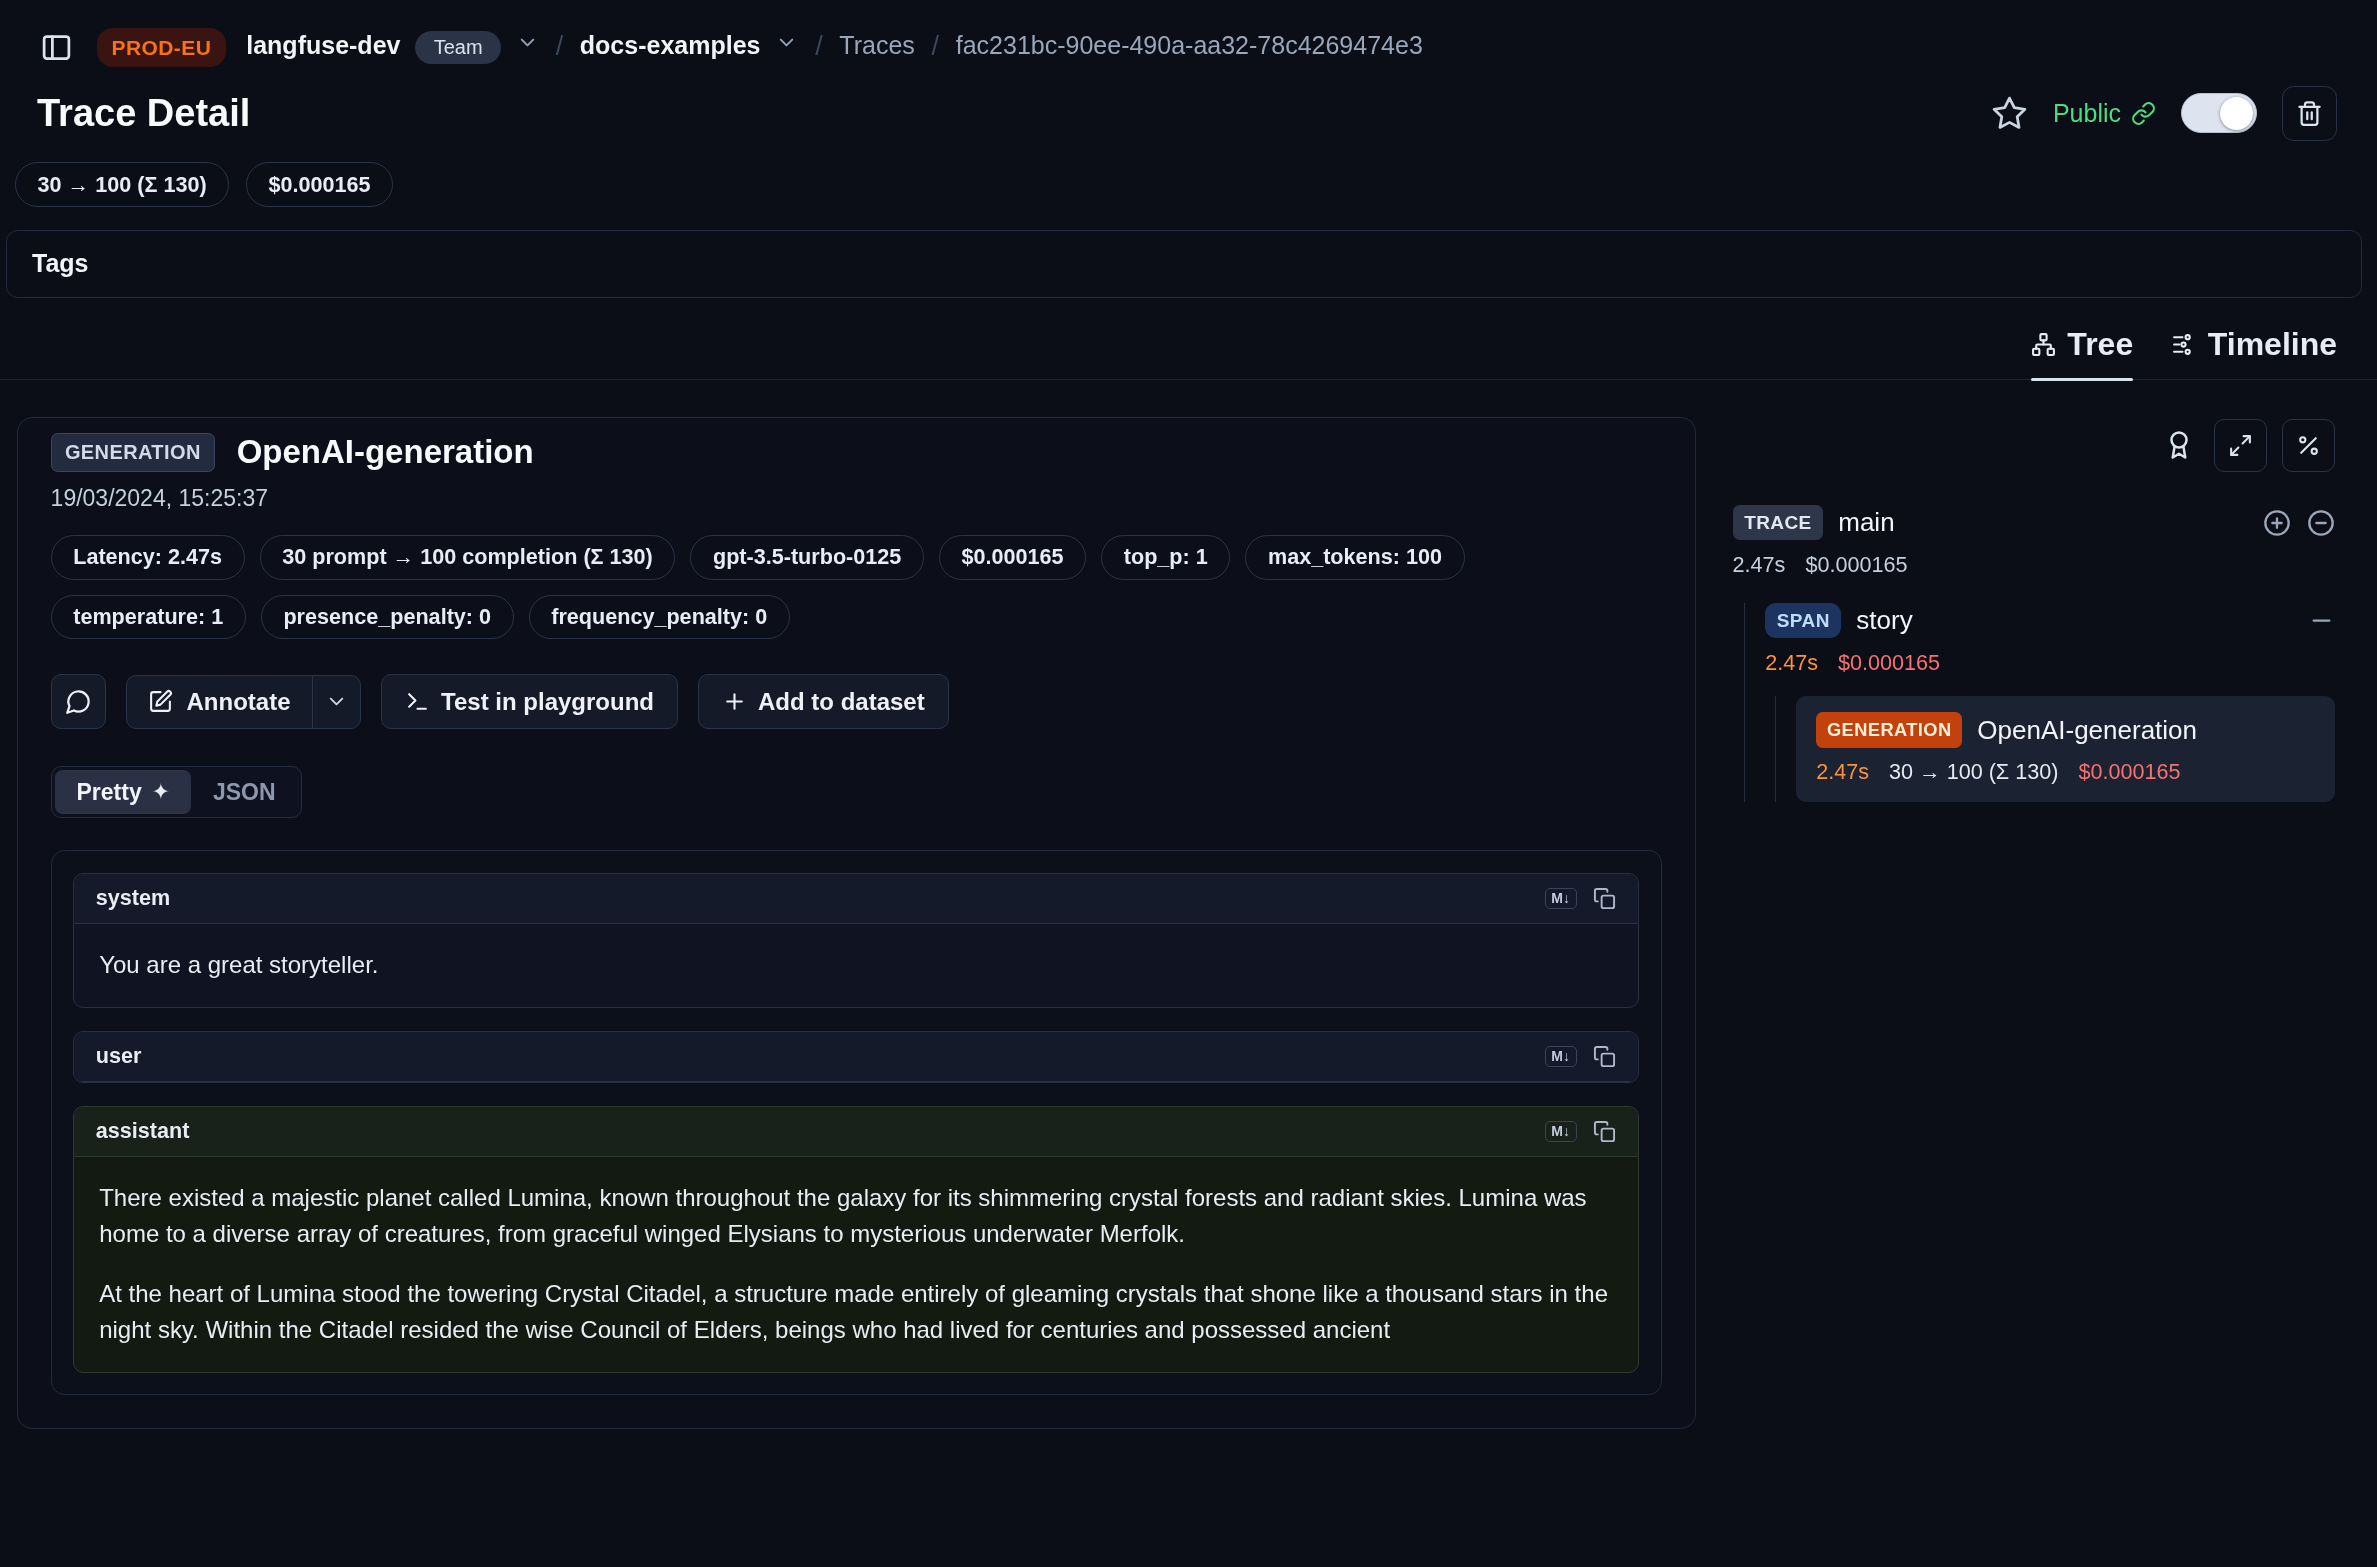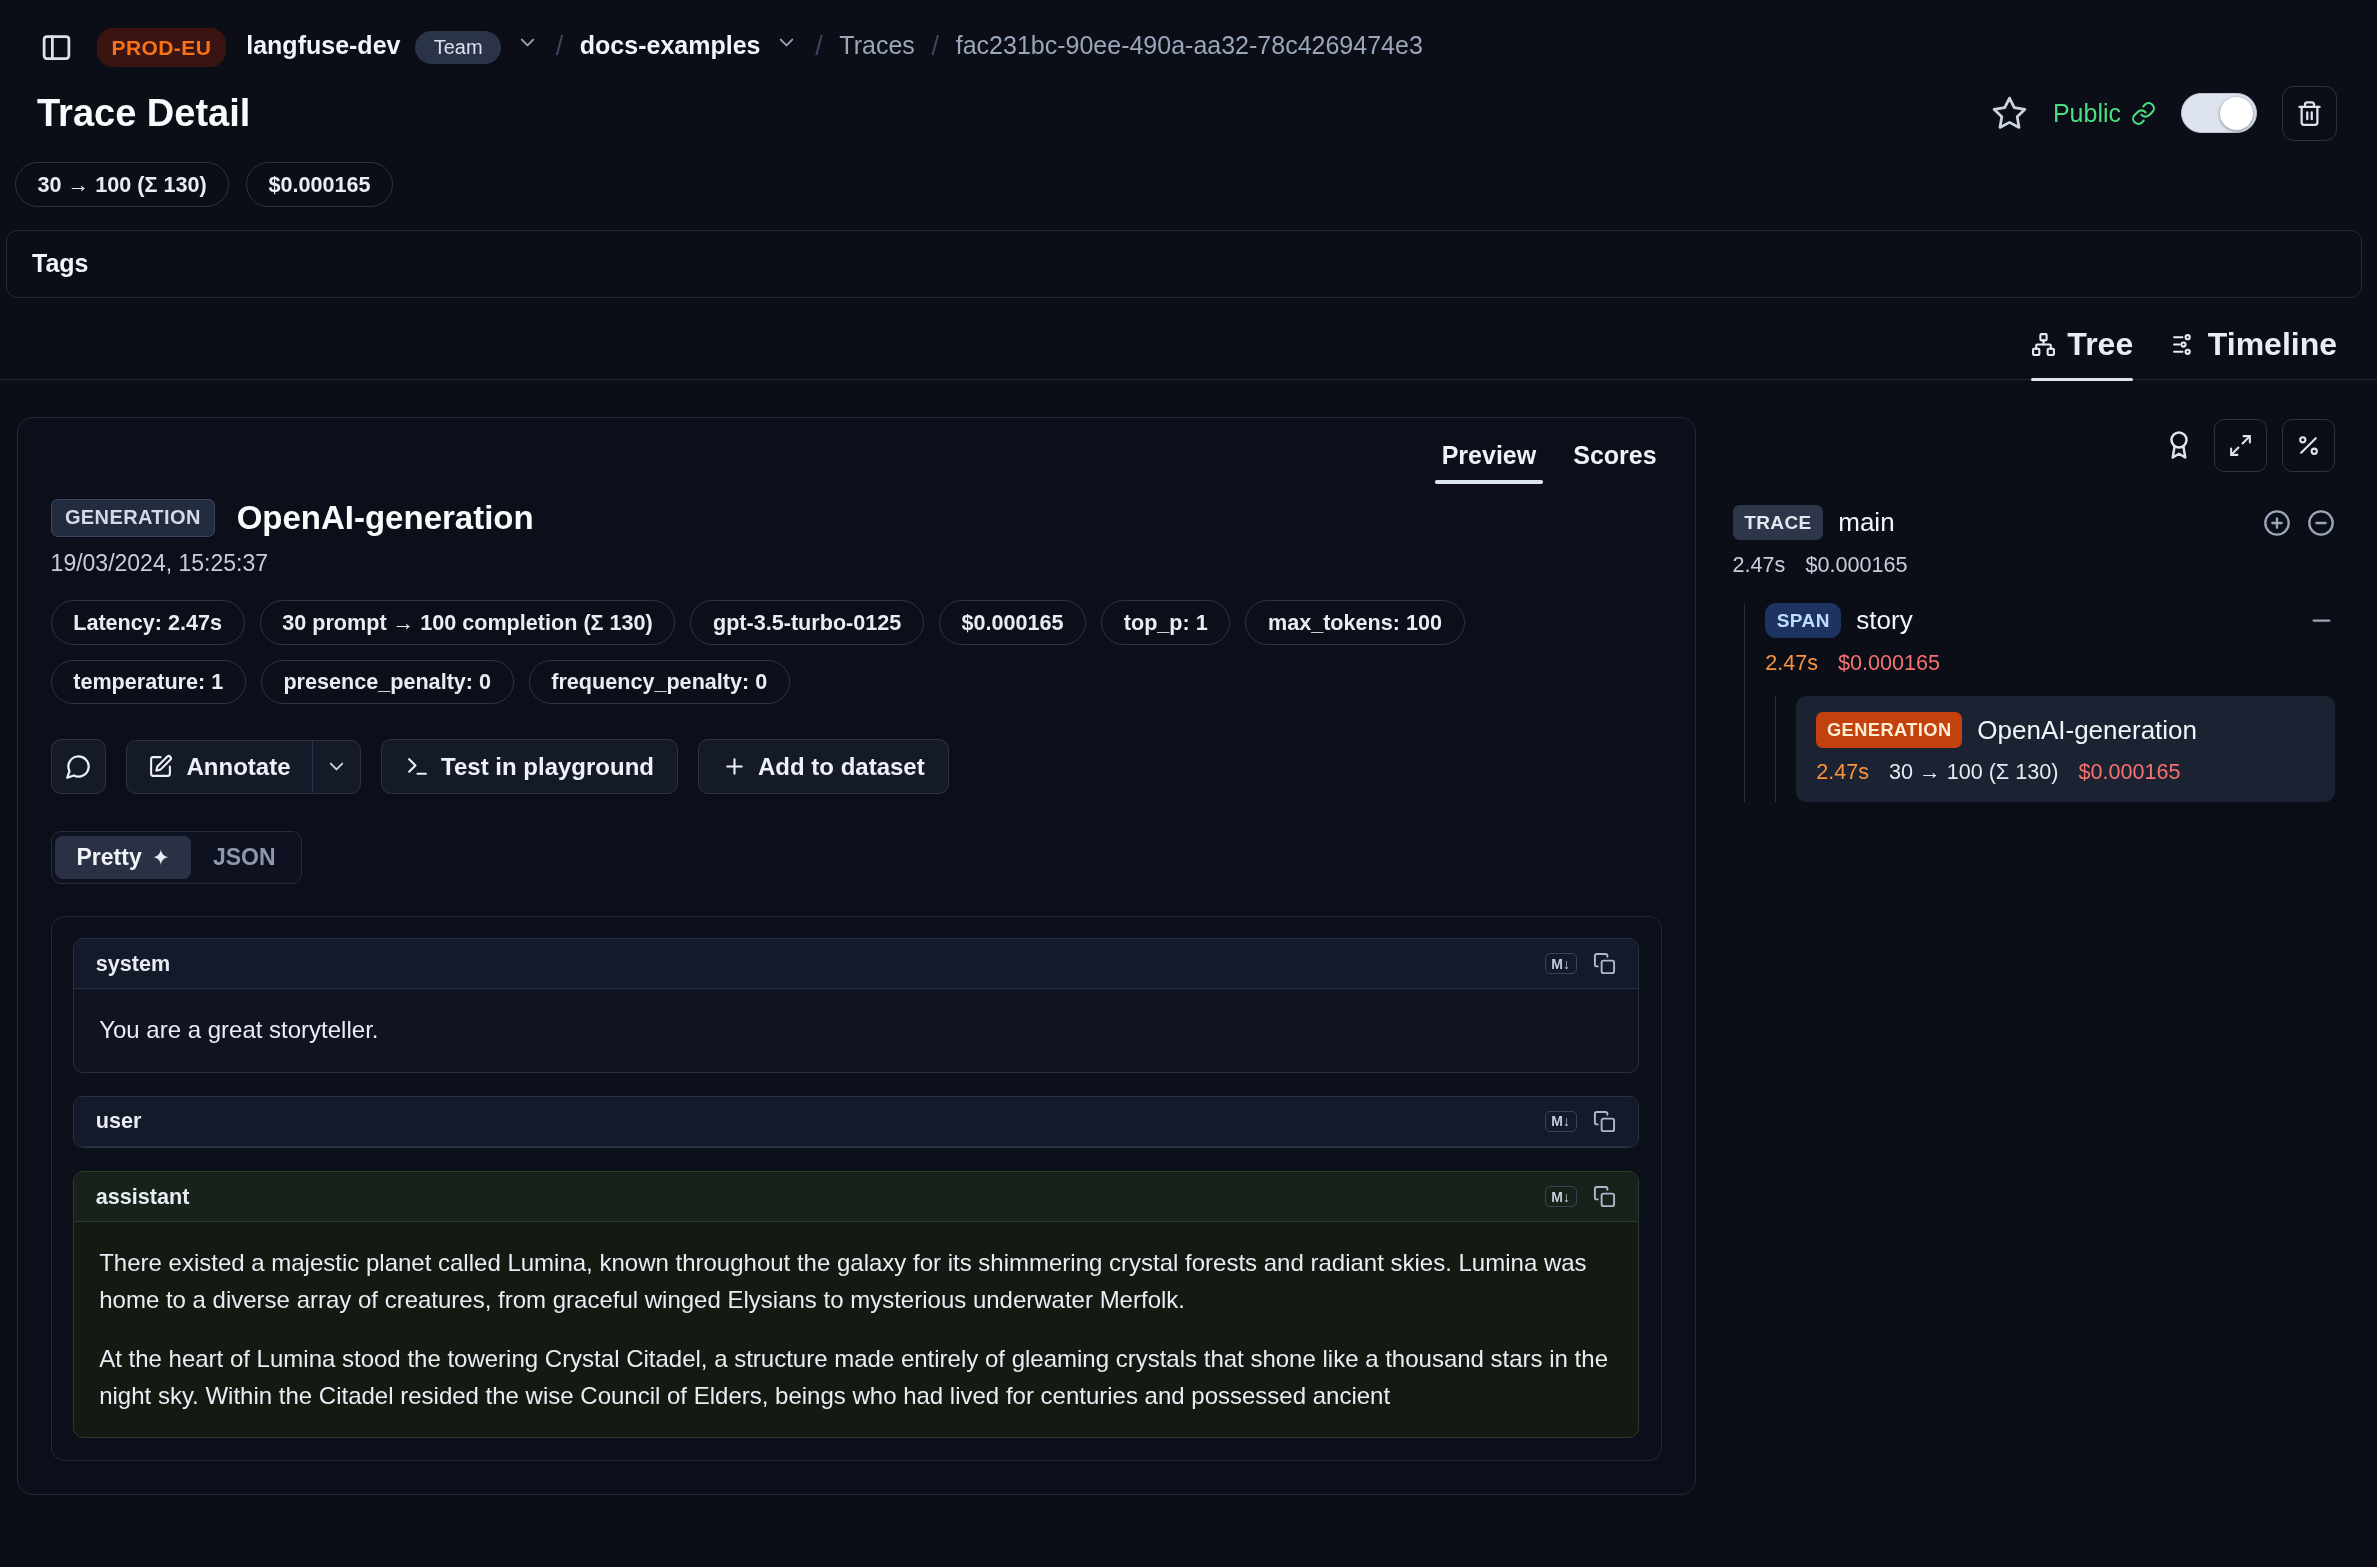--- a/index.html
+++ b/index.html
@@ -225,24 +225,20 @@
           <circle cx="16" cy="19" r="2"></circle>
         </svg>
     </span>
     <span>Timeline</span>
   </div>
 </div>
 
 <div class="main">
 
   <section class="obs-card">
-    <div class="card-tabs">
-      <div class="card-tab active">Preview</div>
-      <div class="card-tab">Scores</div>
-    </div>
 
     <div class="obs-body">
       <div class="obs-title-row">
         <span class="type-badge">GENERATION</span>
         <span class="obs-title">OpenAI-generation</span>
       </div>
       <div class="timestamp">19/03/2024, 15:25:37</div>
 
       <div class="pill-wrap">
         <span class="pill">Latency: 2.47s</span>

